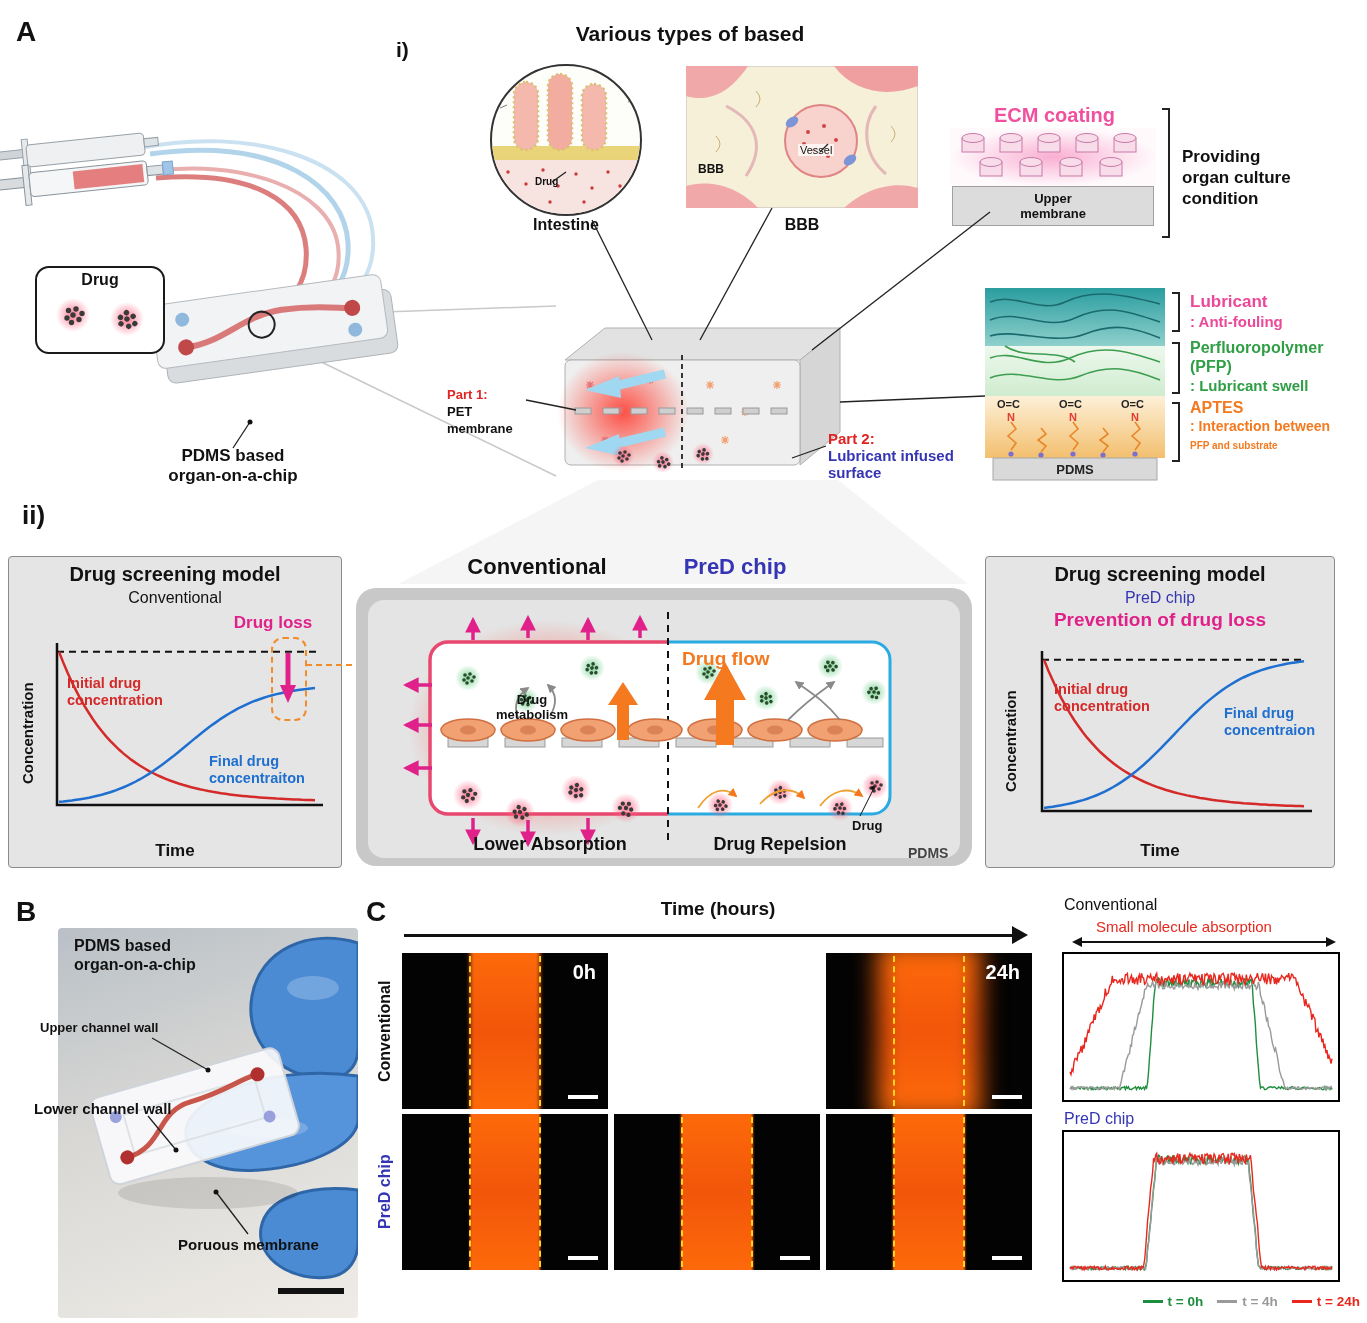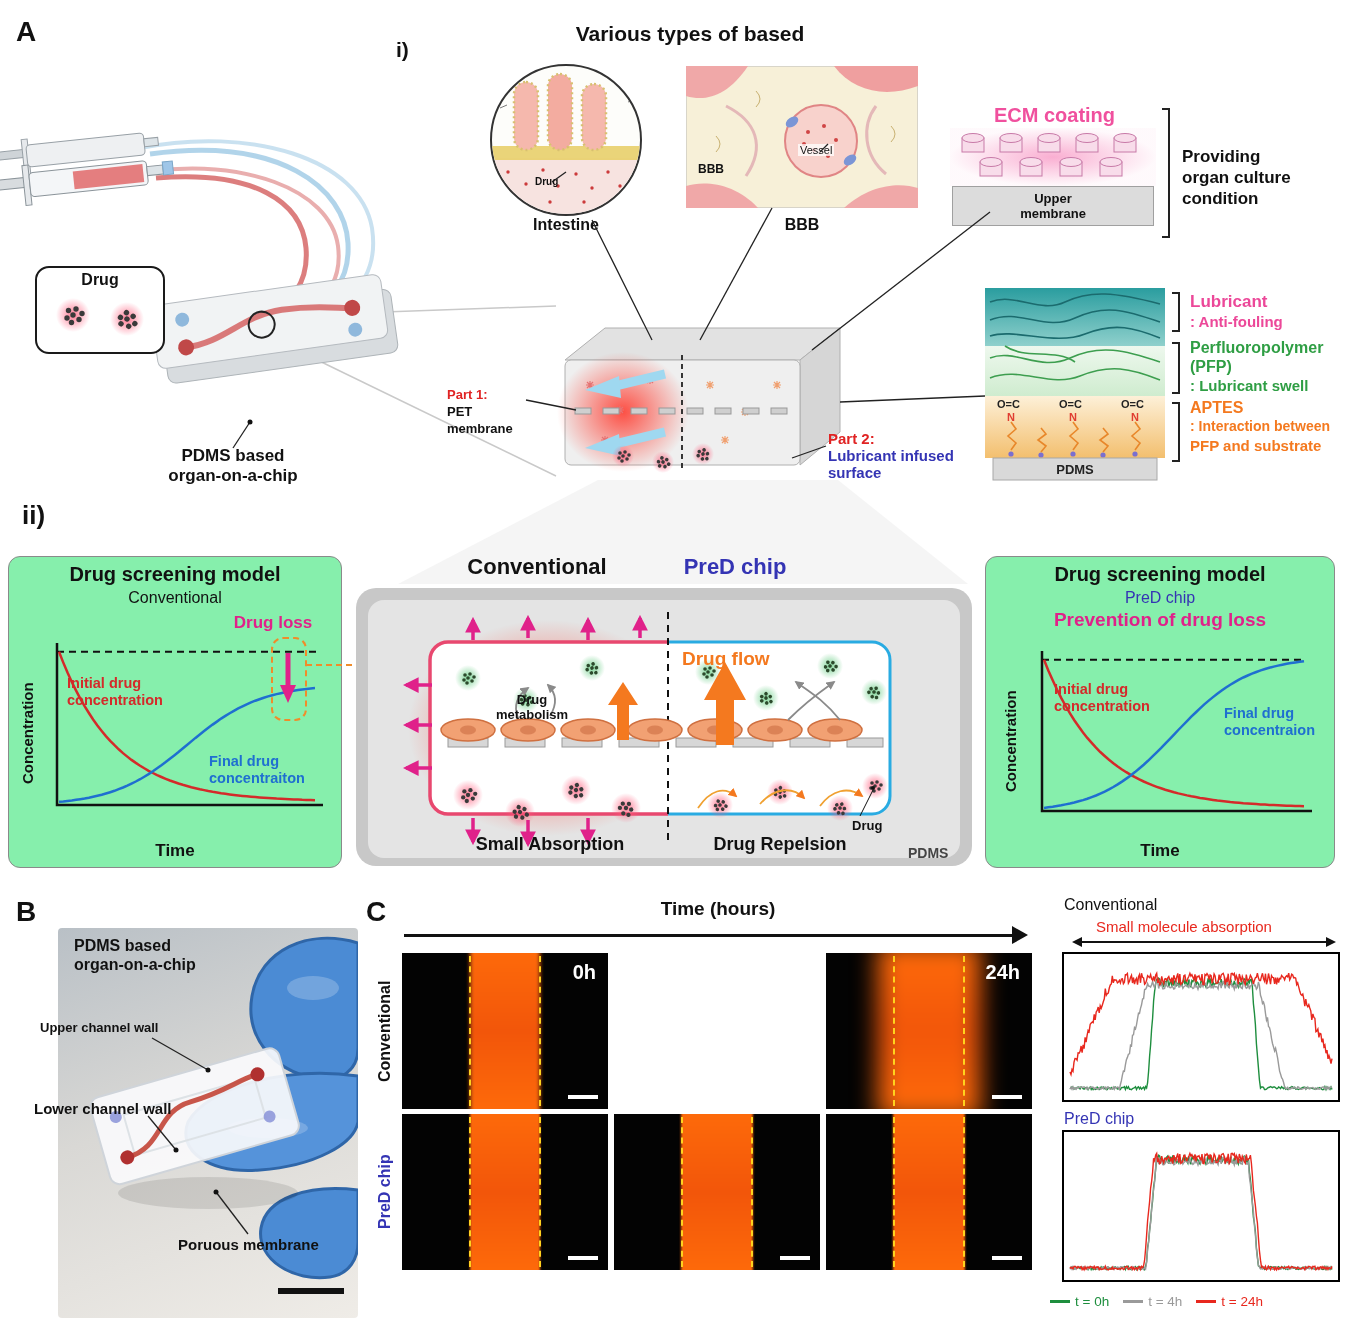--- a/index.html
+++ b/index.html
@@ -4,35 +4,35 @@
 <style>
   *{box-sizing:border-box;margin:0;padding:0}
   html,body{background:#fff}
   #fig{position:relative;width:1367px;height:1323px;background:#fff;overflow:hidden;
        font-family:"Liberation Sans",sans-serif;color:#111}
   .t{position:absolute}
   .bold{font-weight:700}
   .ctr{text-align:center}
   .vert{writing-mode:vertical-rl;transform:rotate(180deg);text-align:center}
   .panel-label{font-size:28px;font-weight:700}
-  .box{position:absolute;background:#86efac;border:1.6px solid #8a8a8a;border-radius:12px}
+  .box{position:absolute;background:#e5e5e5;border:1.6px solid #8a8a8a;border-radius:4px}
   .bracket{position:absolute;width:8px;border-top:2px solid #222;border-bottom:2px solid #222;border-right:2px solid #222}
   .blue{color:#3434b4}.magenta{color:#e0218a}.red{color:#e02323}.orange{color:#f4791f}
   .green{color:#2f9e44}.lubblue{color:#ec4899}
   .redlbl{color:#d42a2a;font-weight:700;font-size:14.5px;line-height:17px}
   .bluelbl{color:#1f6fd0;font-weight:700;font-size:14.5px;line-height:17px}
   .fluor-cell{position:absolute;width:206px;height:156px;background:#030303;overflow:hidden}
   .stripe{position:absolute;top:-10px;bottom:-10px;left:50%;transform:translateX(-50%);
           background:linear-gradient(180deg,#ff6c0a,#f2560a 50%,#ff6c0a)}
   .dash-l,.dash-r{position:absolute;top:3px;bottom:3px;width:0;border-left:2px dashed #ffd21e}
   .dash-l{left:calc(50% - 36px)}.dash-r{left:calc(50% + 34px)}
   .scalebar-white{position:absolute;right:10px;bottom:10px;width:30px;height:4px;background:#fff}
   .time-label{position:absolute;top:8px;right:12px;color:#fff;font-weight:700;font-size:20px}
   .profile-box{position:absolute;width:278px;background:#fff;border:2px solid #000}
-  .legend-row{position:absolute;display:flex;gap:14px;justify-content:flex-start;font-size:13.5px;font-weight:400}
+  .legend-row{position:absolute;display:flex;gap:14px;justify-content:flex-end;font-size:13.5px;font-weight:700}
   .legend-item{display:flex;align-items:center;gap:5px}
   .sw{display:inline-block;width:20px;height:3px}
   svg{display:block}
 </style>
 </head>
 <body>
 
 <div id="fig">
 
   <svg width="0" height="0" style="position:absolute">
@@ -373,21 +373,21 @@
   <div class="bracket" style="left:1172px;top:342px;height:52px"></div>
   <div class="t bold green" style="left:1190px;top:338px;font-size:16px;line-height:19px">
     <span style="display:block">Perfluoropolymer</span>
     <span style="display:block">(PFP)</span>
     <span style="display:block;font-size:15px">: Lubricant swell</span>
   </div>
   <div class="bracket" style="left:1172px;top:402px;height:60px"></div>
   <div class="t bold orange" style="left:1190px;top:398px;font-size:16px;line-height:19px">
     <span style="display:block">APTES</span>
     <span style="display:block;font-size:14px">: Interaction between</span>
-    <span style="display:block;font-size:15px">PFP and substrate</span>
+    <span style="display:block;font-size:10px">PFP and substrate</span>
   </div>
 
   <div class="t panel-label" style="left:22px;top:500px;font-size:26px">ii)</div>
 
   <div class="box" style="left:8px;top:556px;width:334px;height:312px">
     <div class="t bold ctr" style="left:0;top:6px;width:100%;font-size:20px">Drug screening model</div>
     <div class="t ctr" style="left:0;top:32px;width:100%;font-size:16px">Conventional</div>
     <div class="t bold ctr magenta" style="left:200px;top:56px;width:128px;font-size:17px">Drug loss</div>
     <svg class="t" style="left:8px;top:76px" width="318" height="200">
         <path d="M40,10 L40,172 L306,172" fill="none" stroke="#111" stroke-width="2.5"></path>
@@ -530,21 +530,21 @@
       <line x1="220" y1="218" x2="220" y2="242" marker-end="url(#ahPink)"></line>
     </g>
     <line x1="492" y1="216" x2="505" y2="190" stroke="#111" stroke-width="1"></line>
     <circle cx="505" cy="188" r="2" fill="#111"></circle>
   </svg>
   <div class="t bold orange" style="left:682px;top:648px;font-size:19px">Drug flow</div>
   <div class="t bold ctr" style="left:492px;top:692px;width:80px;font-size:13px;line-height:15px">
     <span style="display:block">Drug</span>
     <span style="display:block">metabolism</span>
   </div>
-  <div class="t bold ctr" style="left:464px;top:834px;width:172px;font-size:18px">Small Absorption</div>
+  <div class="t bold ctr" style="left:464px;top:834px;width:172px;font-size:18px">Lower Absorption</div>
   <div class="t bold ctr" style="left:694px;top:834px;width:172px;font-size:18px">Drug Repelsion</div>
   <div class="t bold" style="left:852px;top:818px;font-size:13px">Drug</div>
   <div class="t bold" style="left:908px;top:845px;font-size:14px;color:#444">PDMS</div>
 
   <div class="box" style="left:985px;top:556px;width:350px;height:312px">
     <div class="t bold ctr" style="left:0;top:6px;width:100%;font-size:20px">Drug screening model</div>
     <div class="t ctr blue" style="left:0;top:32px;width:100%;font-size:16px">PreD chip</div>
     <div class="t bold ctr magenta" style="left:0;top:52px;width:100%;font-size:19px">Prevention of drug loss</div>
     <svg class="t" style="left:16px;top:84px" width="322" height="198">
         <path d="M40,10 L40,170 L310,170" fill="none" stroke="#111" stroke-width="2.5"></path>

